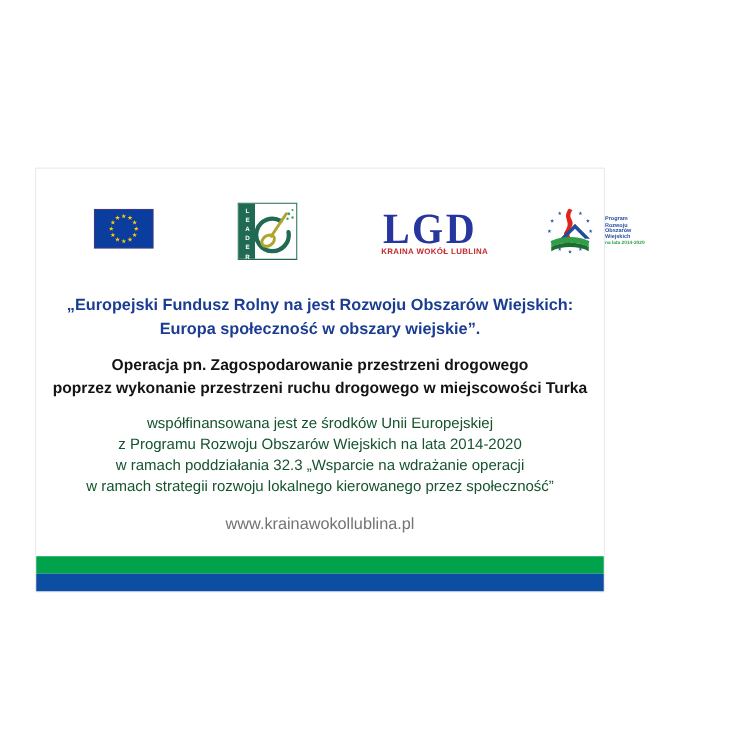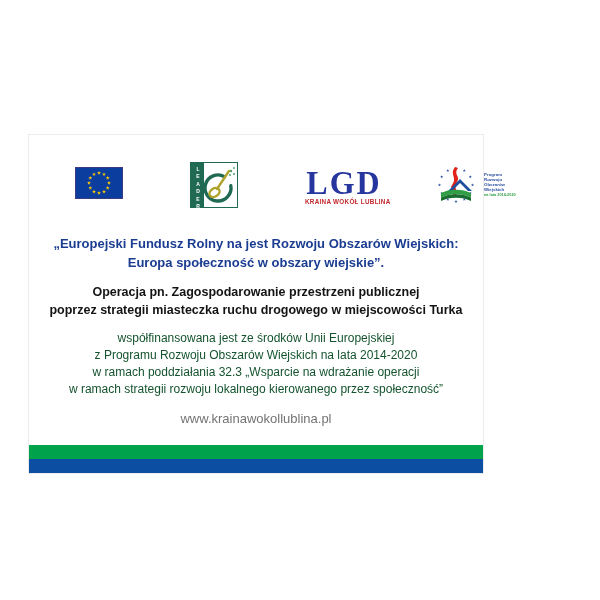--- a/index.html
+++ b/index.html
@@ -137,22 +137,22 @@
       <span class="prow-subline">na lata 2014-2020</span>
     </div>
   </div>
 
   <div class="tblock heading">
     <div>„Europejski Fundusz Rolny na jest Rozwoju Obszarów Wiejskich:</div>
     <div>Europa społeczność w obszary wiejskie”.</div>
   </div>
 
   <div class="tblock operation">
-    <div>Operacja pn. Zagospodarowanie przestrzeni publicznej</div>
-    <div>poprzez strategii miasteczka ruchu drogowego w miejscowości Turka</div>
+    <div>Operacja pn. Zagospodarowanie przestrzeni drogowego</div>
+    <div>poprzez wykonanie przestrzeni ruchu drogowego w miejscowości Turka</div>
   </div>
 
   <div class="tblock funding">
     <div>współfinansowana jest ze środków Unii Europejskiej</div>
     <div>z Programu Rozwoju Obszarów Wiejskich na lata 2014-2020</div>
     <div>w ramach poddziałania 32.3 „Wsparcie na wdrażanie operacji</div>
     <div>w ramach strategii rozwoju lokalnego kierowanego przez społeczność”</div>
   </div>
 
   <div class="tblock website">www.krainawokollublina.pl</div>

